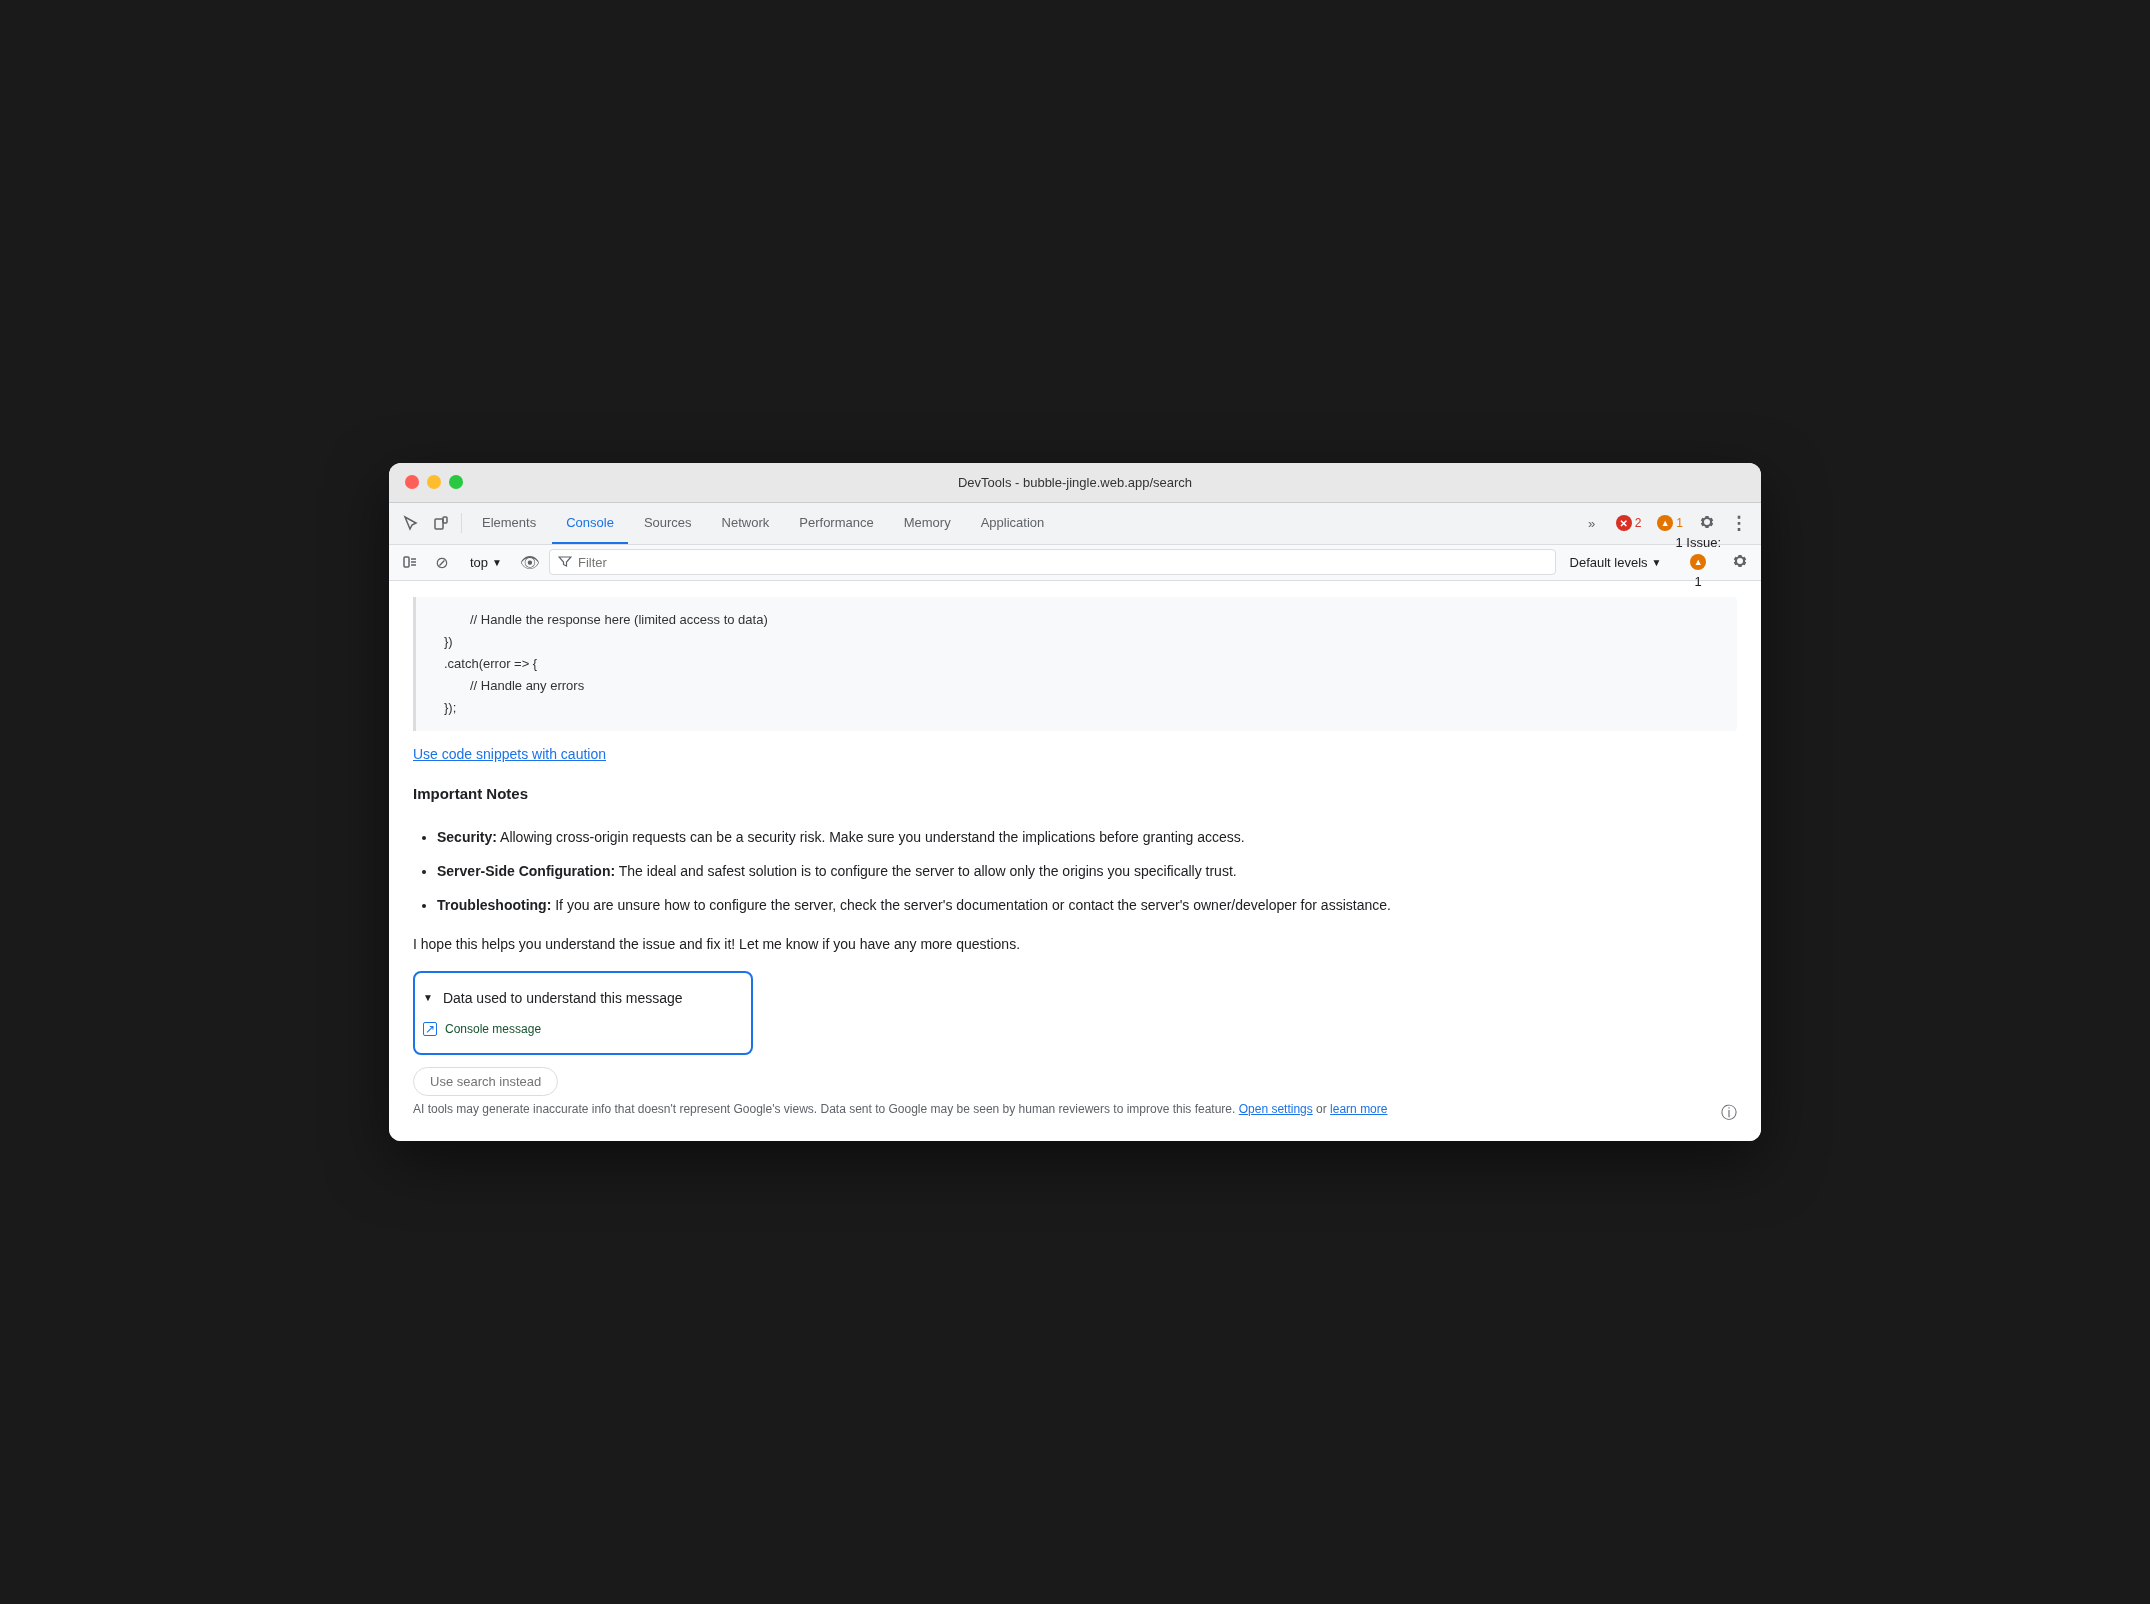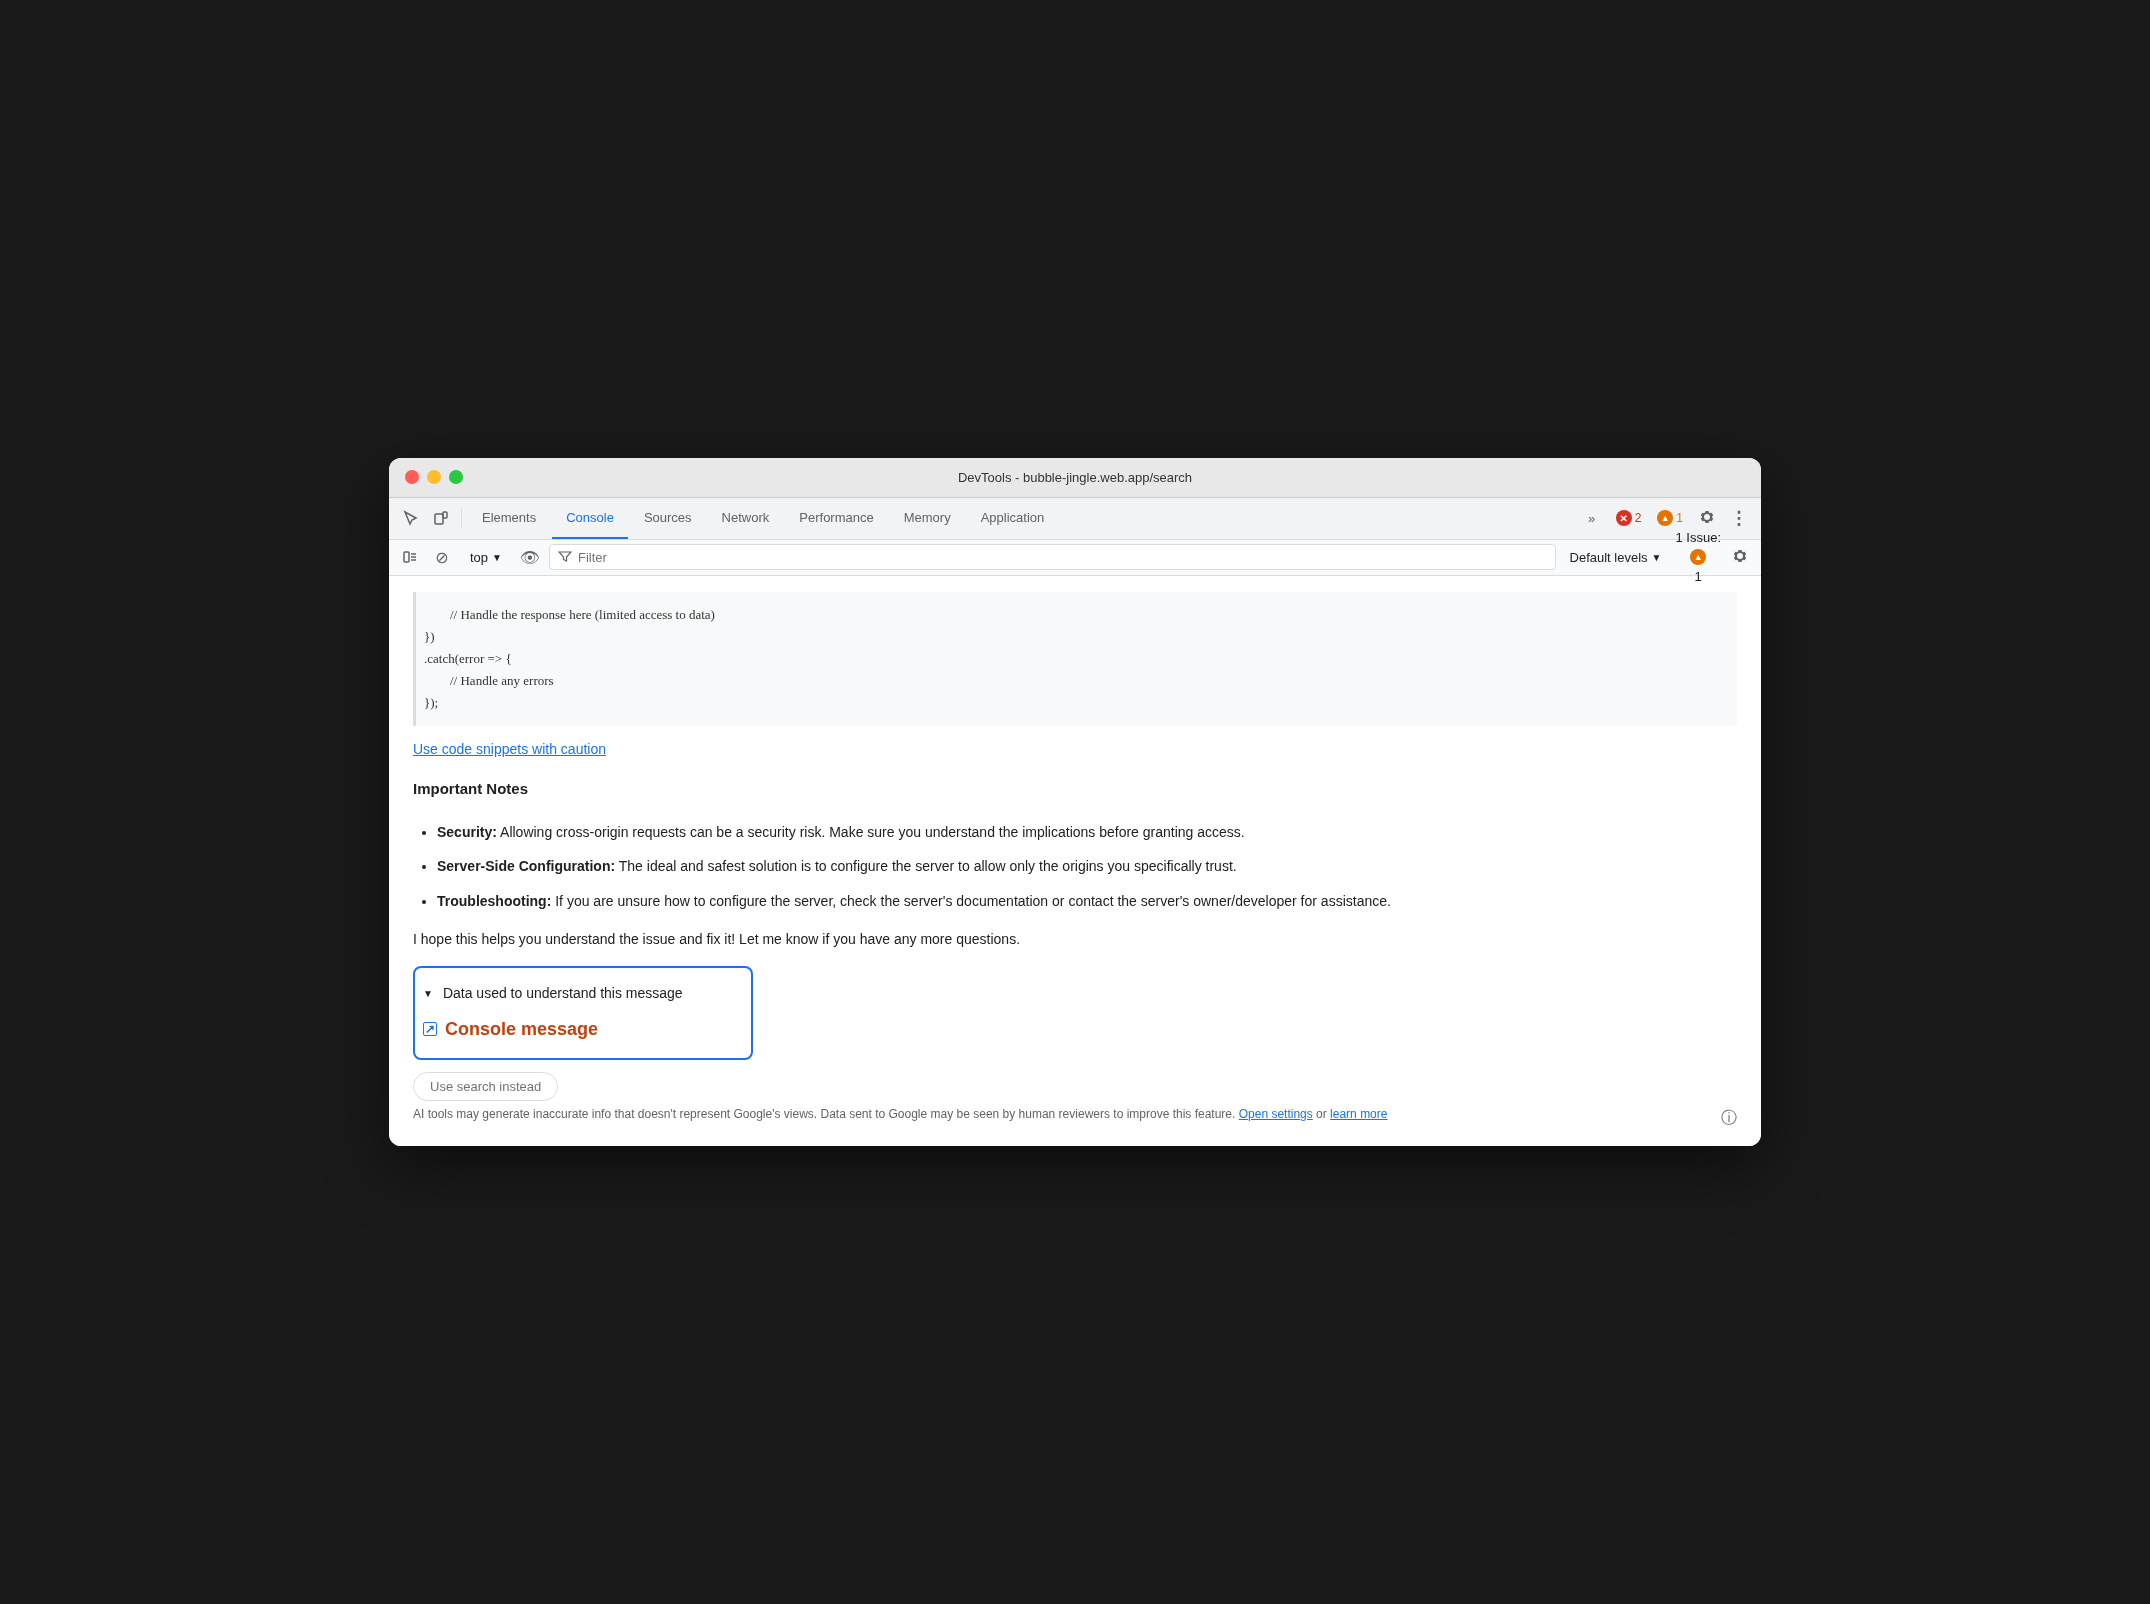--- a/index.html
+++ b/index.html
@@ -199,23 +199,23 @@
       height: calc(100% - 120px);
       overflow-y: auto;
       padding: 16px 24px;
       font-size: 14px;
       line-height: 1.6;
       color: #202124;
     }
     .code-block {
       background: #f8f9fa;
       border-left: 3px solid #dadce0;
-      padding: 12px 8px;
+      padding: 12px 28px;
       margin-bottom: 12px;
-      font-family: Liberation Serif, serif;
+      font-family: Liberation Sans, sans-serif;
       font-size: 13px;
       line-height: 1.7;
       color: #333;
       border-radius: 0 4px 4px 0;
     }
     .caution-link {
       color: #1a73e8;
       text-decoration: underline;
       cursor: pointer;
       font-size: 14px;
@@ -260,25 +260,24 @@
       font-size: 14px;
       font-weight: 500;
       color: #202124;
       margin-bottom: 10px;
       cursor: pointer;
     }
     .data-used-link {
       display: flex;
       align-items: center;
       gap: 8px;
-      color: #c2410c;
-      font-size: 18px;
+      color: #14532d;
+      font-size: 12px;
       cursor: pointer;
       text-decoration: none;
-      font-weight: bold;
     }
     .use-search-btn {
       border: 1px solid #dadce0;
       background: white;
       border-radius: 20px;
       padding: 6px 16px;
       font-size: 13px;
       color: #737373;
       cursor: pointer;
       display: inline-block;

